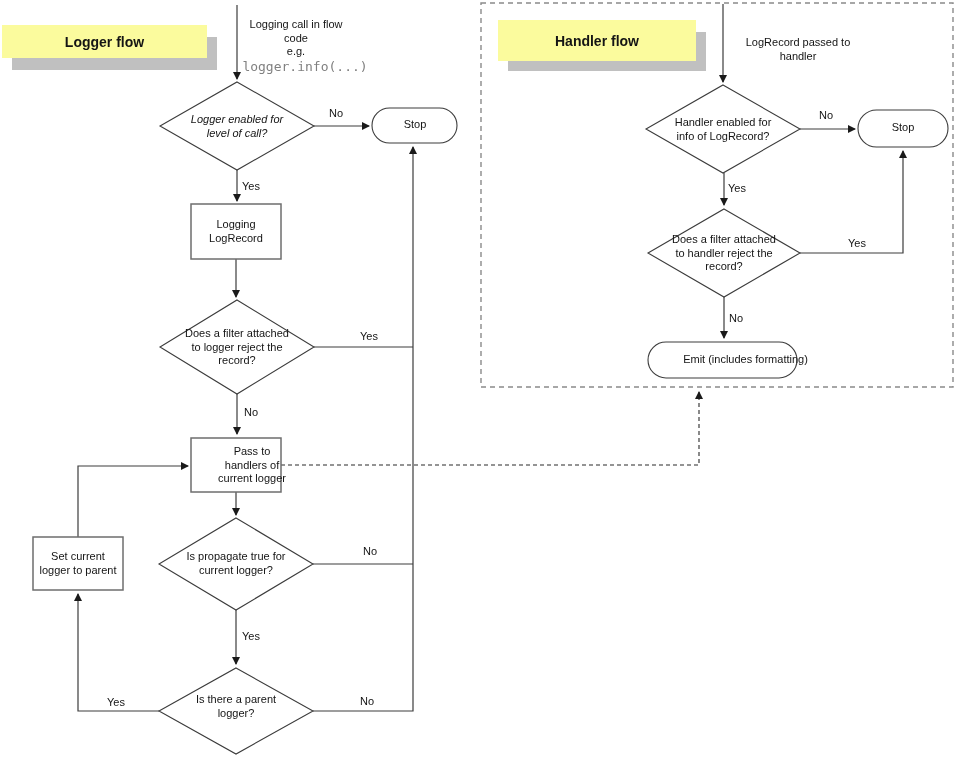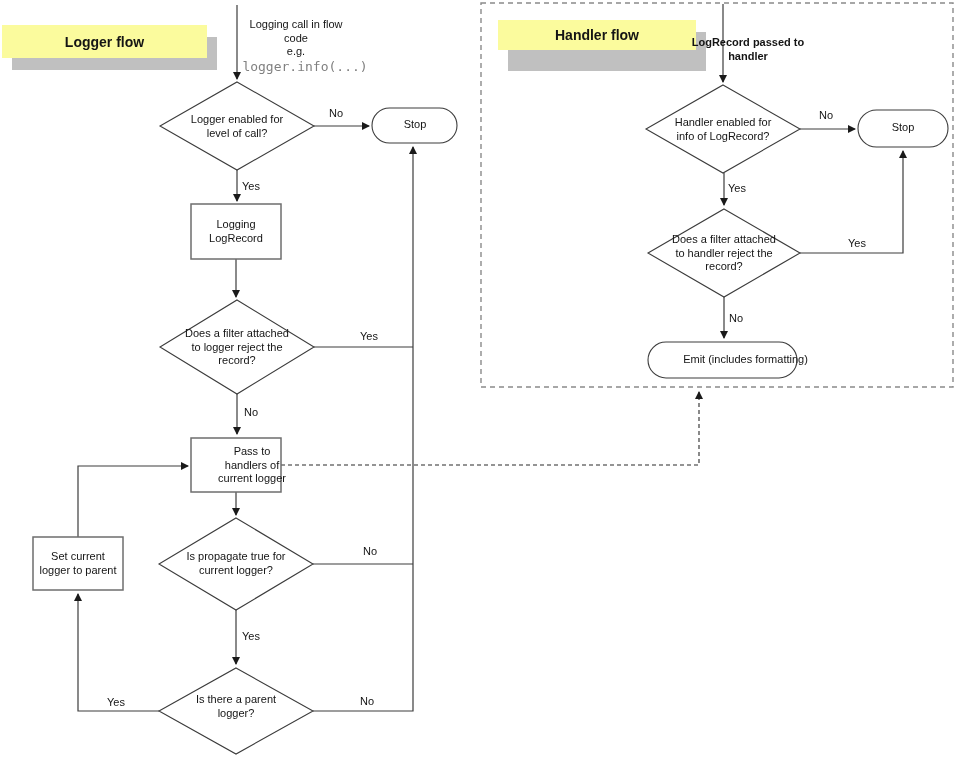--- a/index.html
+++ b/index.html
@@ -65,27 +65,27 @@
     <polygon class="shape" points="723,85 800,129 723,173 646,129"></polygon>
     <rect class="shape" x="858" y="110" width="90" height="37" rx="18.5"></rect>
     <polygon class="shape" points="724,209 800,253 724,297 648,253"></polygon>
     <rect class="shape" x="648" y="342" width="149" height="36" rx="18"></rect>
   </svg>
 
   <div class="tag-shadow" style="left:12px;top:37px;width:205px;height:33px;"></div>
   <div class="tag" style="left:2px;top:25px;width:205px;height:33px;">Logger flow</div>
 
   <div class="tag-shadow" style="left:508px;top:32px;width:198px;height:39px;"></div>
-  <div class="tag" style="left:498px;top:20px;width:198px;height:30px;">Handler flow</div>
+  <div class="tag" style="left:498px;top:20px;width:198px;height:41px;">Handler flow</div>
 
   <div class="label" style="left:296px;top:38px;">Logging call in flow
 code
 e.g.</div>
   <div class="label mono" style="left:297px;top:67px;margin-left:8px;">logger.info(...)</div>
-  <div class="label" style="left:237px;top:126px;">Logger enabled for
+  <div class="label" style="left:237px;top:126px;font-style:italic;">Logger enabled for
 level of call?</div>
   <div class="label" style="left:336px;top:114px;">No</div>
   <div class="label" style="left:415px;top:125px;">Stop</div>
   <div class="label" style="left:251px;top:187px;">Yes</div>
   <div class="label" style="left:236px;top:231px;">Logging
 LogRecord</div>
   <div class="label" style="left:237px;top:347px;">Does a filter attached
 to logger reject the
 record?</div>
   <div class="label" style="left:369px;top:337px;">Yes</div>
@@ -97,21 +97,21 @@
 current logger?</div>
   <div class="label" style="left:370px;top:552px;">No</div>
   <div class="label" style="left:251px;top:637px;">Yes</div>
   <div class="label" style="left:236px;top:682px;margin-top:24px;">Is there a parent
 logger?</div>
   <div class="label" style="left:116px;top:703px;">Yes</div>
   <div class="label" style="left:367px;top:702px;">No</div>
   <div class="label" style="left:78px;top:563px;">Set current
 logger to parent</div>
 
-  <div class="label" style="left:748px;top:49px;font-weight:bold;">LogRecord passed to
+  <div class="label" style="left:798px;top:49px;">LogRecord passed to
 handler</div>
   <div class="label" style="left:723px;top:129px;">Handler enabled for
 info of LogRecord?</div>
   <div class="label" style="left:826px;top:116px;">No</div>
   <div class="label" style="left:903px;top:128px;">Stop</div>
   <div class="label" style="left:737px;top:189px;">Yes</div>
   <div class="label" style="left:724px;top:253px;">Does a filter attached
 to handler reject the
 record?</div>
   <div class="label" style="left:857px;top:244px;">Yes</div>

